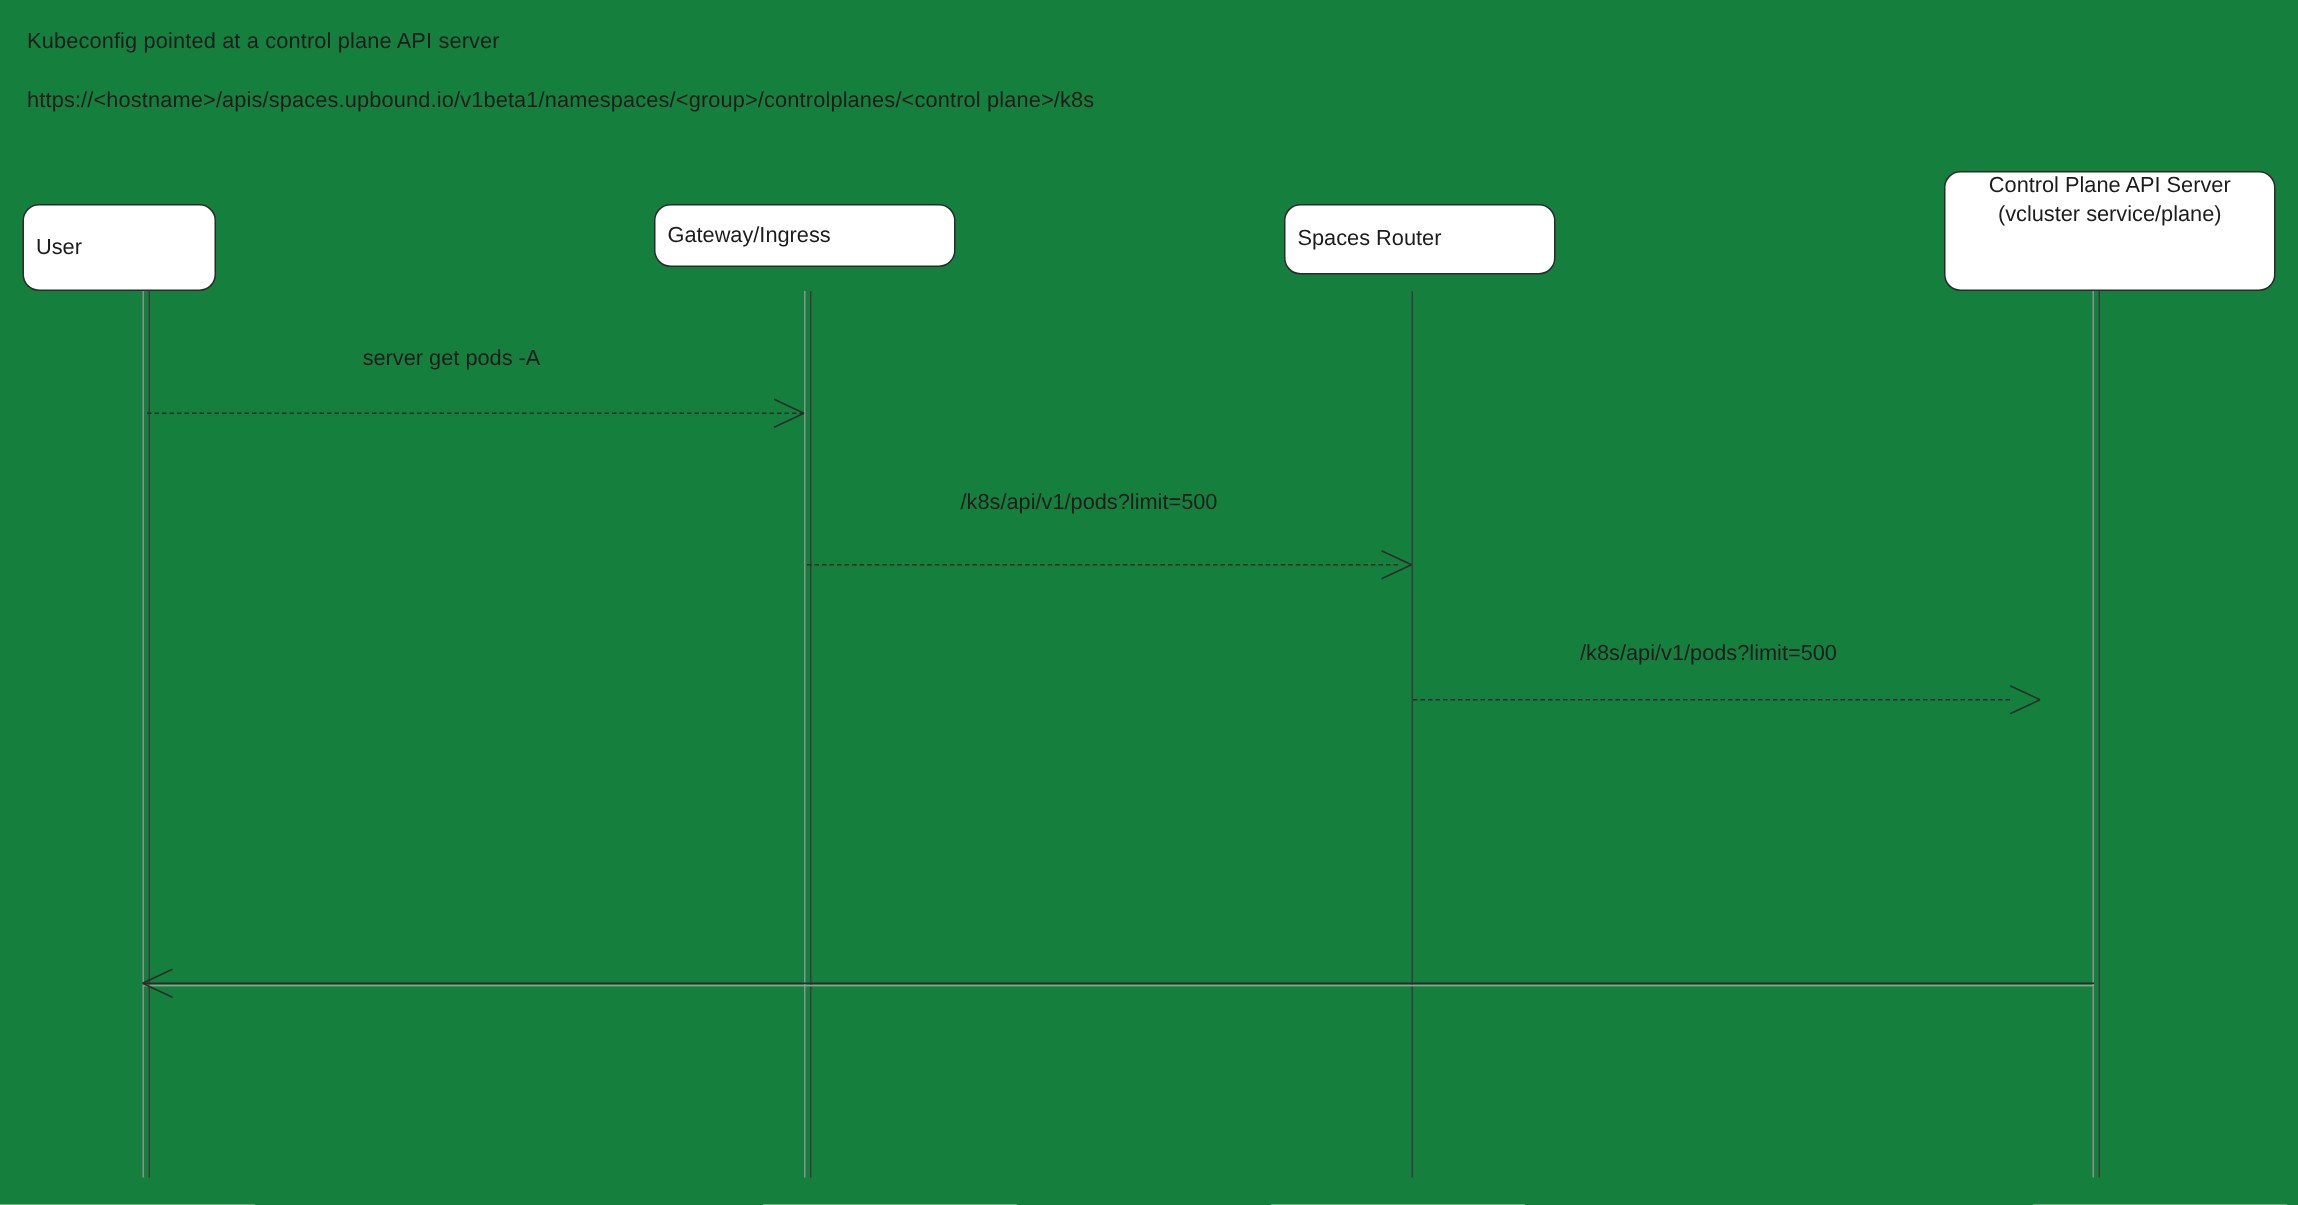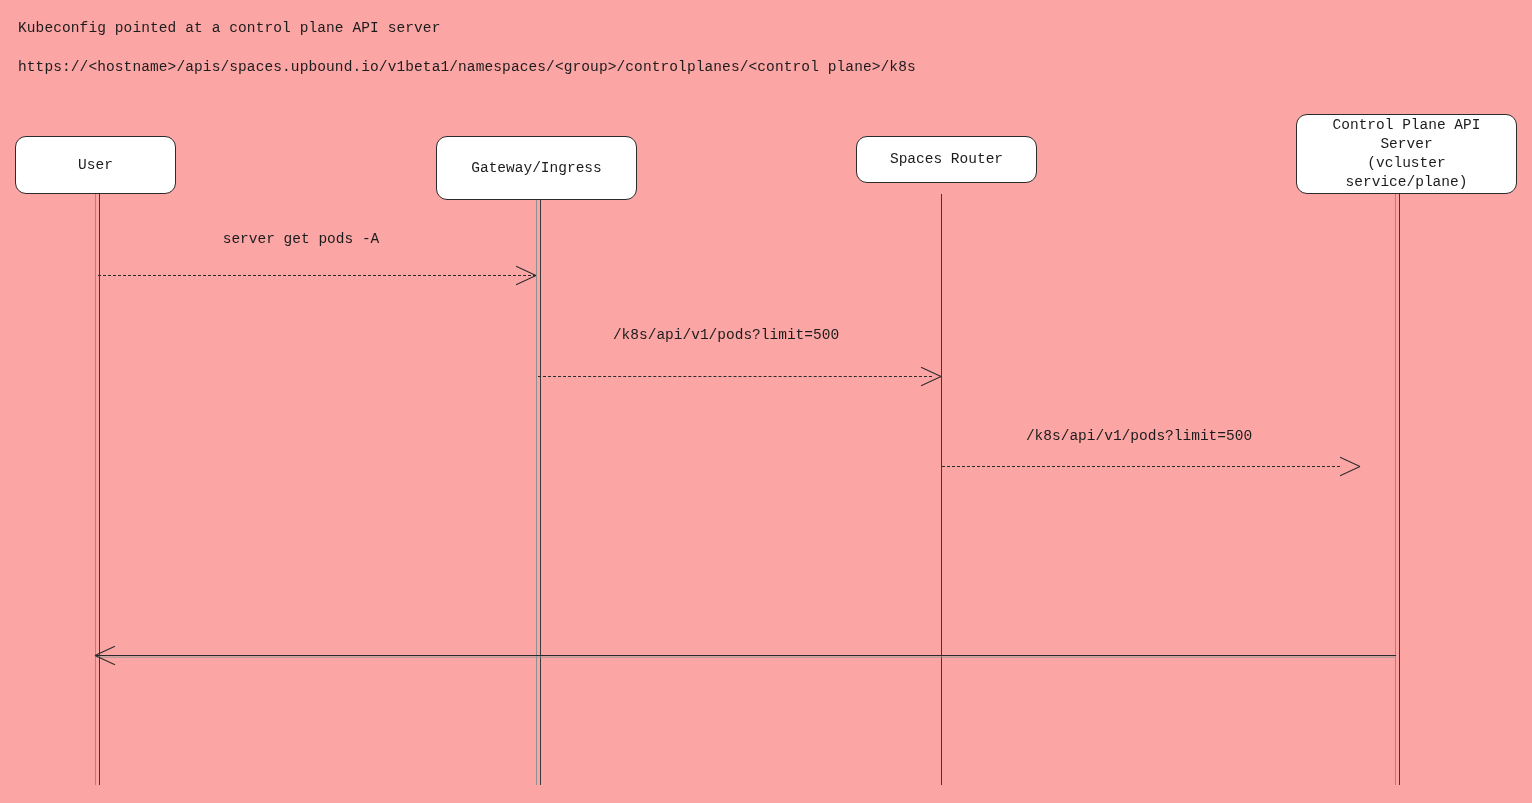--- a/index.html
+++ b/index.html
@@ -11,22 +11,21 @@
     width: 1532px;
     height: 803px;
     font-family: "Liberation Sans", sans-serif;
     color: #1f1f1f;
     overflow: hidden;
   }
   #canvas {
     position: relative;
     width: 1532px;
     height: 803px;
-    background: #fca5a5;
-    font-family: Liberation Mono, monospace;
+    background: #15803d;
   }
 
   
   .note {
     position: absolute;
     font-size: 14.5px;
     line-height: 18px;
     color: #1c1c1c;
     white-space: nowrap;
     letter-spacing: 0.1px;
@@ -36,21 +35,21 @@
 
   
   .participant {
     position: absolute;
     box-sizing: border-box;
     border: 1.4px solid #2b2b2b;
     border-radius: 11px;
     background: #ffffff;
     display: flex;
     align-items: center;
-    justify-content: center;
+    justify-content: flex-start;
     text-align: center;
     font-size: 14.5px;
     line-height: 19px;
     color: #1c1c1c;
     z-index: 4;
   }
   .participant .plabel { display: block; padding: 0 8px; }
 
   
   .lifeline {
@@ -117,25 +116,25 @@
 <div id="canvas">
 
   <div class="note" id="note-kubeconfig">Kubeconfig pointed at a control plane API server</div>
   <div class="note" id="note-url">https://&lt;hostname&gt;/apis/spaces.upbound.io/v1beta1/namespaces/&lt;group&gt;/controlplanes/&lt;control plane&gt;/k8s</div>
 
   <div class="lifeline doubled" style="left:95px; top:194px; height:591px;"></div>
   <div class="lifeline doubled" style="left:536px; top:194px; height:591px;"></div>
   <div class="lifeline" style="left:941px; top:194px; height:591px;"></div>
   <div class="lifeline doubled" style="left:1395px; top:194px; height:591px;"></div>
 
-  <div class="participant" style="left:15px; top:136px; width:161px; height:58px;">
+  <div class="participant" style="left:15px; top:136px; width:129px; height:58px;">
     <span class="plabel">User</span>
   </div>
 
-  <div class="participant" style="left:436px; top:136px; width:201px; height:64px;">
+  <div class="participant" style="left:436px; top:136px; width:201px; height:42px;">
     <span class="plabel">Gateway/Ingress</span>
   </div>
 
   <div class="participant" style="left:856px; top:136px; width:181px; height:47px;">
     <span class="plabel">Spaces Router</span>
   </div>
 
   <div class="participant" style="left:1296px; top:114px; width:221px; height:80px; flex-direction:column;">
     <span class="plabel">Control Plane API Server</span>
     <span class="plabel">(vcluster service/plane)</span>

